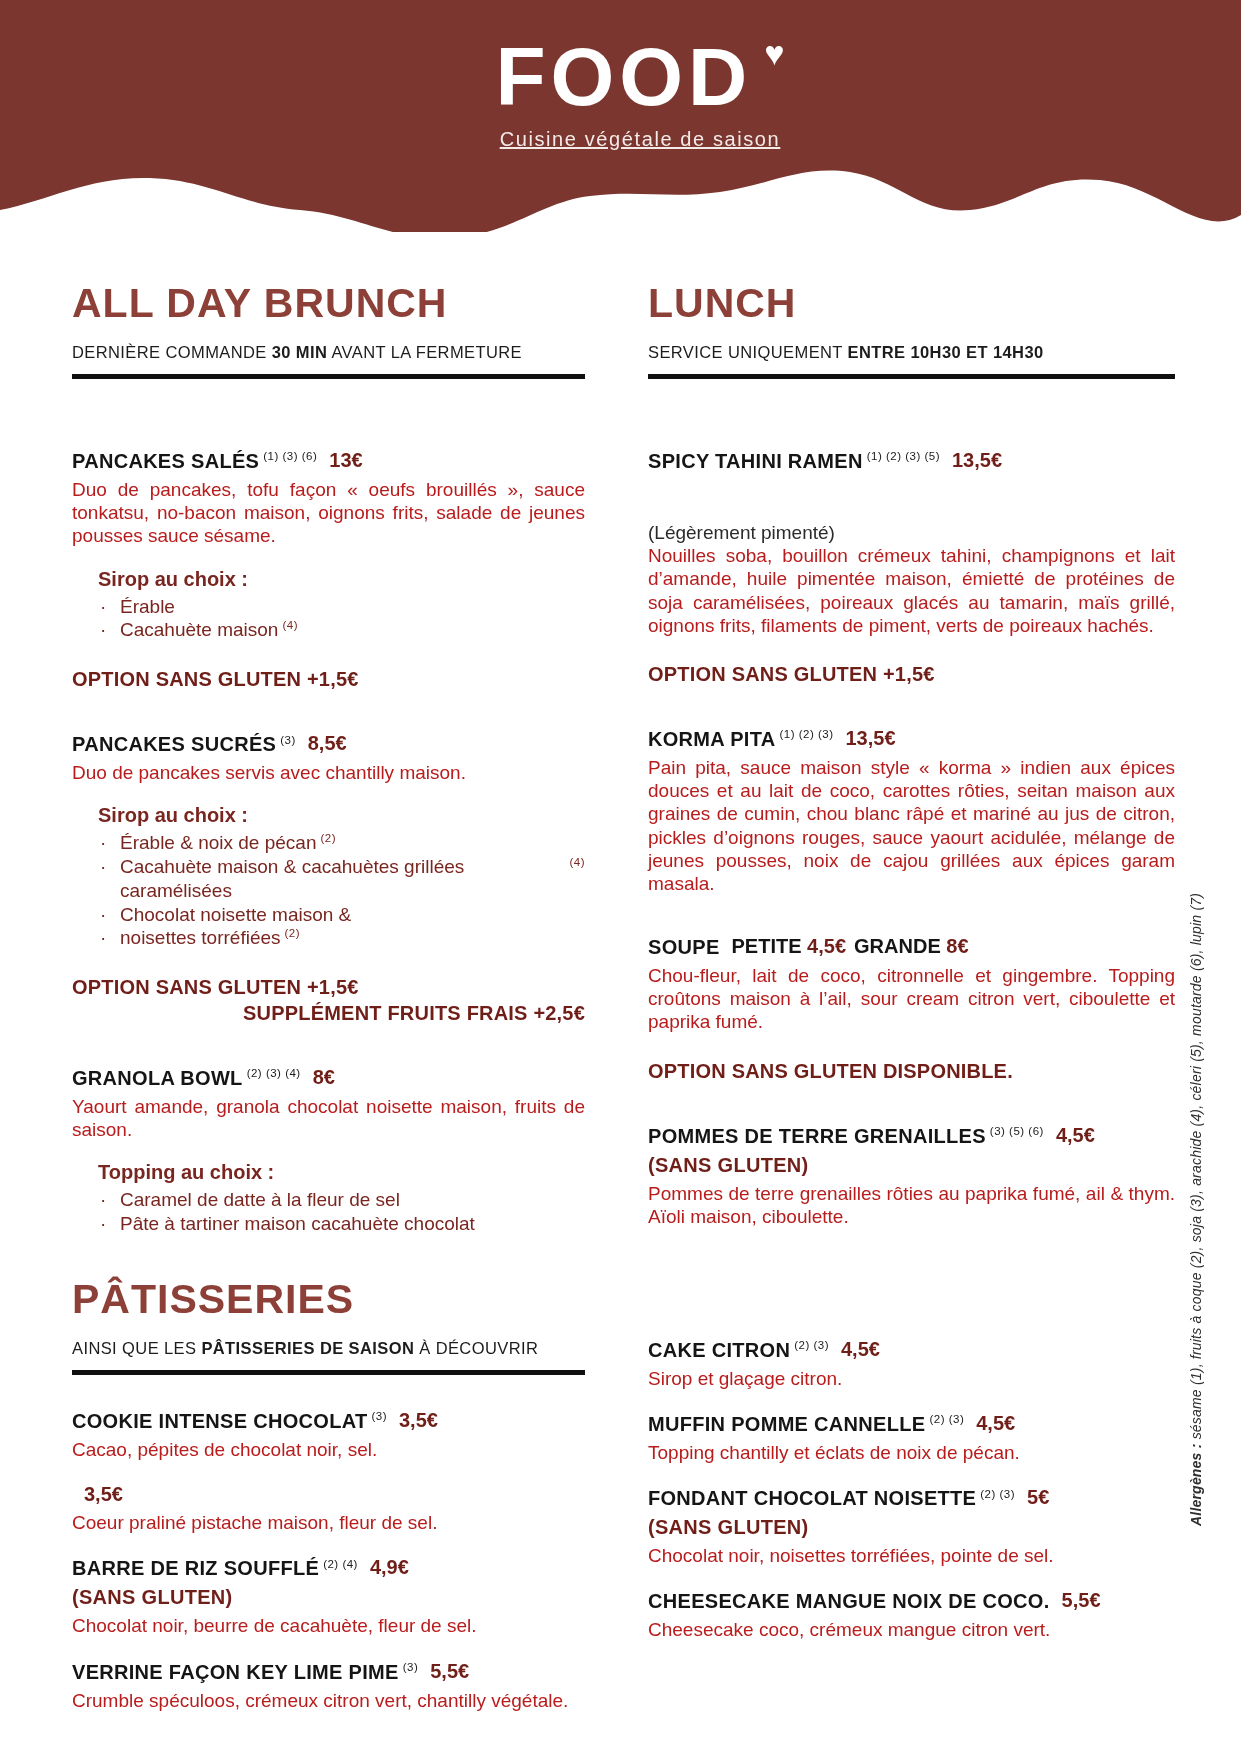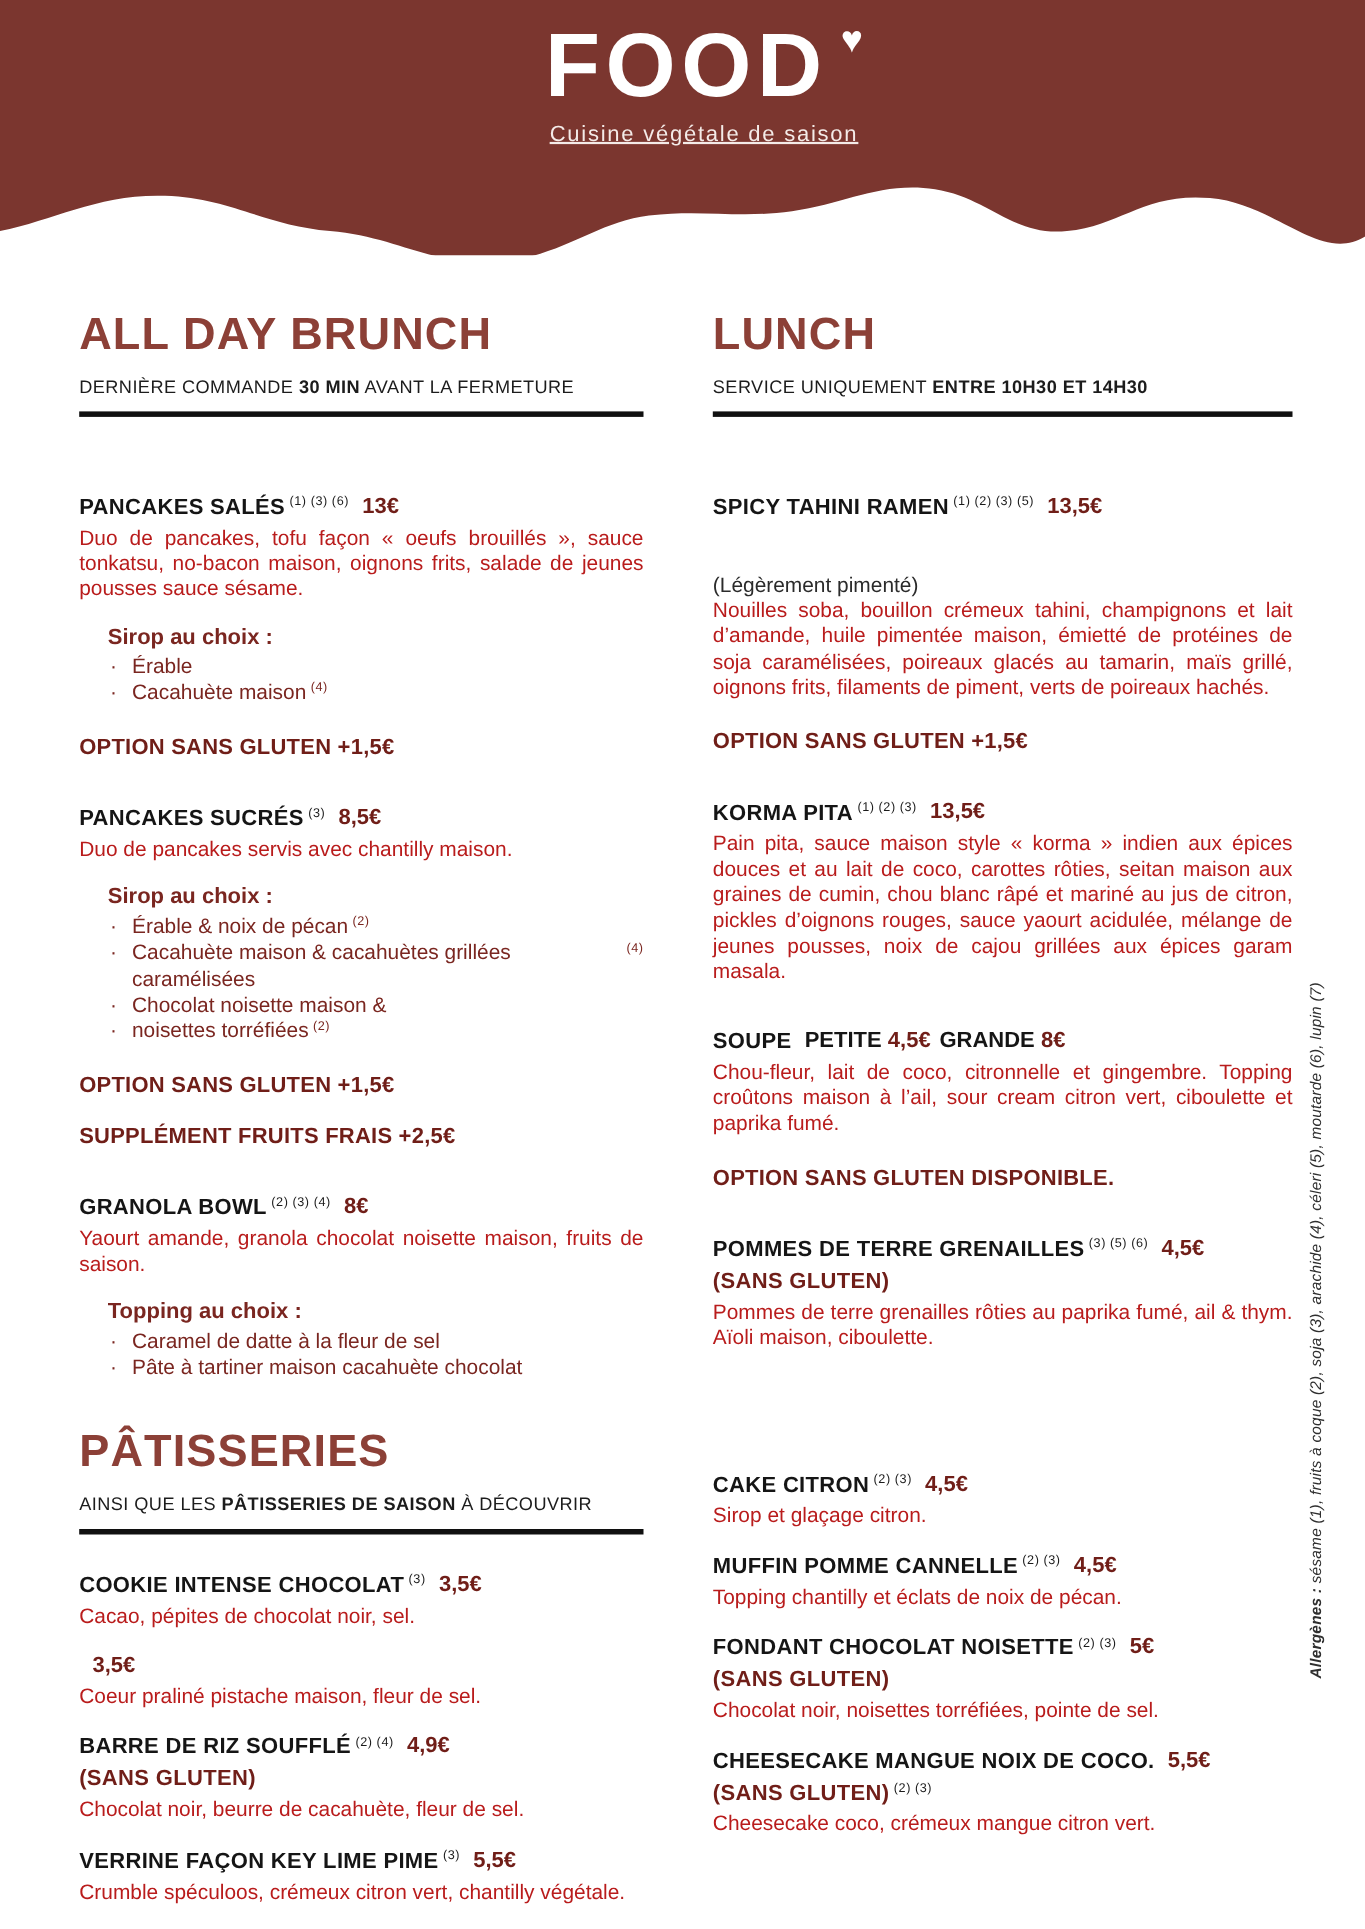--- a/index.html
+++ b/index.html
@@ -8,21 +8,21 @@
     width:1241px; height:1754px;
     background:#ffffff;
     font-family:"Liberation Sans", sans-serif;
     color:#2b2b2b;
   }
   .page { position:relative; width:1241px; height:1754px; overflow:hidden; background:#fff; }
 
   
   .header { position:relative; height:232px; }
   .header svg { position:absolute; left:0; top:0; width:100%; height:100%; display:block; }
-  .header-content { position:absolute; top:19px; left:0; right:0; text-align:center; color:#fff;padding-left:39px; }
+  .header-content { position:absolute; top:36px; left:0; right:0; text-align:center; color:#fff;padding-left:39px; }
   .food-title { font-size:82px; font-weight:bold; letter-spacing:5px; line-height:1; display:inline-block; }
   .heart-icon { display:inline-block; font-size:34px; vertical-align:top; margin-left:12px; position:relative; top:-2px; }
   .subtitle { margin-top:10px; font-size:20px; letter-spacing:1.6px; color:#f4ebe8;text-decoration:underline; }
 
   
   .columns { display:flex; padding:48px 66px 0 72px; }
   .col-left  { width:513px; margin-right:63px; flex:none; }
   .col-right { width:527px; flex:none; }
 
   .section-heading {
@@ -51,21 +51,21 @@
   .gluten { font-size:20px; font-weight:bold; color:var(--price,#701e18); letter-spacing:0.3px; line-height:1.25; margin-bottom:4px; }
   .gluten sup.refs { color:#1b1b1b; font-weight:normal; }
   .desc { font-size:19px; line-height:1.22; text-align:justify; color:#b91c1c; margin:0; }
   .choices { margin:20px 0 0 26px; color:var(--accent,#7a2620); }
   .choices-label { font-size:20px; font-weight:bold; margin-bottom:4px; }
   .bullet { display:flex; font-size:19px; line-height:1.25; }
   .bullet .dot { width:22px; flex:none; text-align:left; padding-left:2px; }
   .bullet sup.refs { color:inherit; }
   .options { margin-top:24px; }
   .option-line { font-size:20px; font-weight:bold; color:var(--price,#701e18); letter-spacing:0.2px; line-height:1.3; }
-  .option-line + .option-line { margin-top:20px; }
+  .option-line + .option-line { margin-top:0;text-align:right; }
 
   
   .allergens {
     position:absolute; left:1188px; top:1526px;
     transform:rotate(-90deg); transform-origin:0 0;
     white-space:nowrap;
     font-style:italic; font-size:14px; letter-spacing:0.2px; color:#2f2f2f;
   }
   .allergens .lbl { font-weight:bold; }
 </style>
@@ -272,21 +272,20 @@
               <span class="item-price">5€</span>
             </div>
             <div class="gluten"><span>(SANS GLUTEN)</span></div>
             <p class="desc">Chocolat noir, noisettes torréfiées, pointe de sel.</p>
           </div>
           <div class="item">
             <div class="item-head">
               <span class="item-name"><span>CHEESECAKE MANGUE NOIX DE COCO.</span></span>
               <span class="item-price">5,5€</span>
             </div>
-            <div class="gluten"><span>(SANS GLUTEN)</span><sup class="refs">(2) (3)</sup></div>
             <p class="desc">Cheesecake coco, crémeux mangue citron vert.</p>
           </div>
         </div>
       </div>
     </main>
 
   <div class="allergens">
     <span class="lbl">Allergènes :</span><span> sésame (1), fruits à coque (2), soja (3), arachide (4), céleri (5), moutarde (6), lupin (7)</span>
   </div>
 

